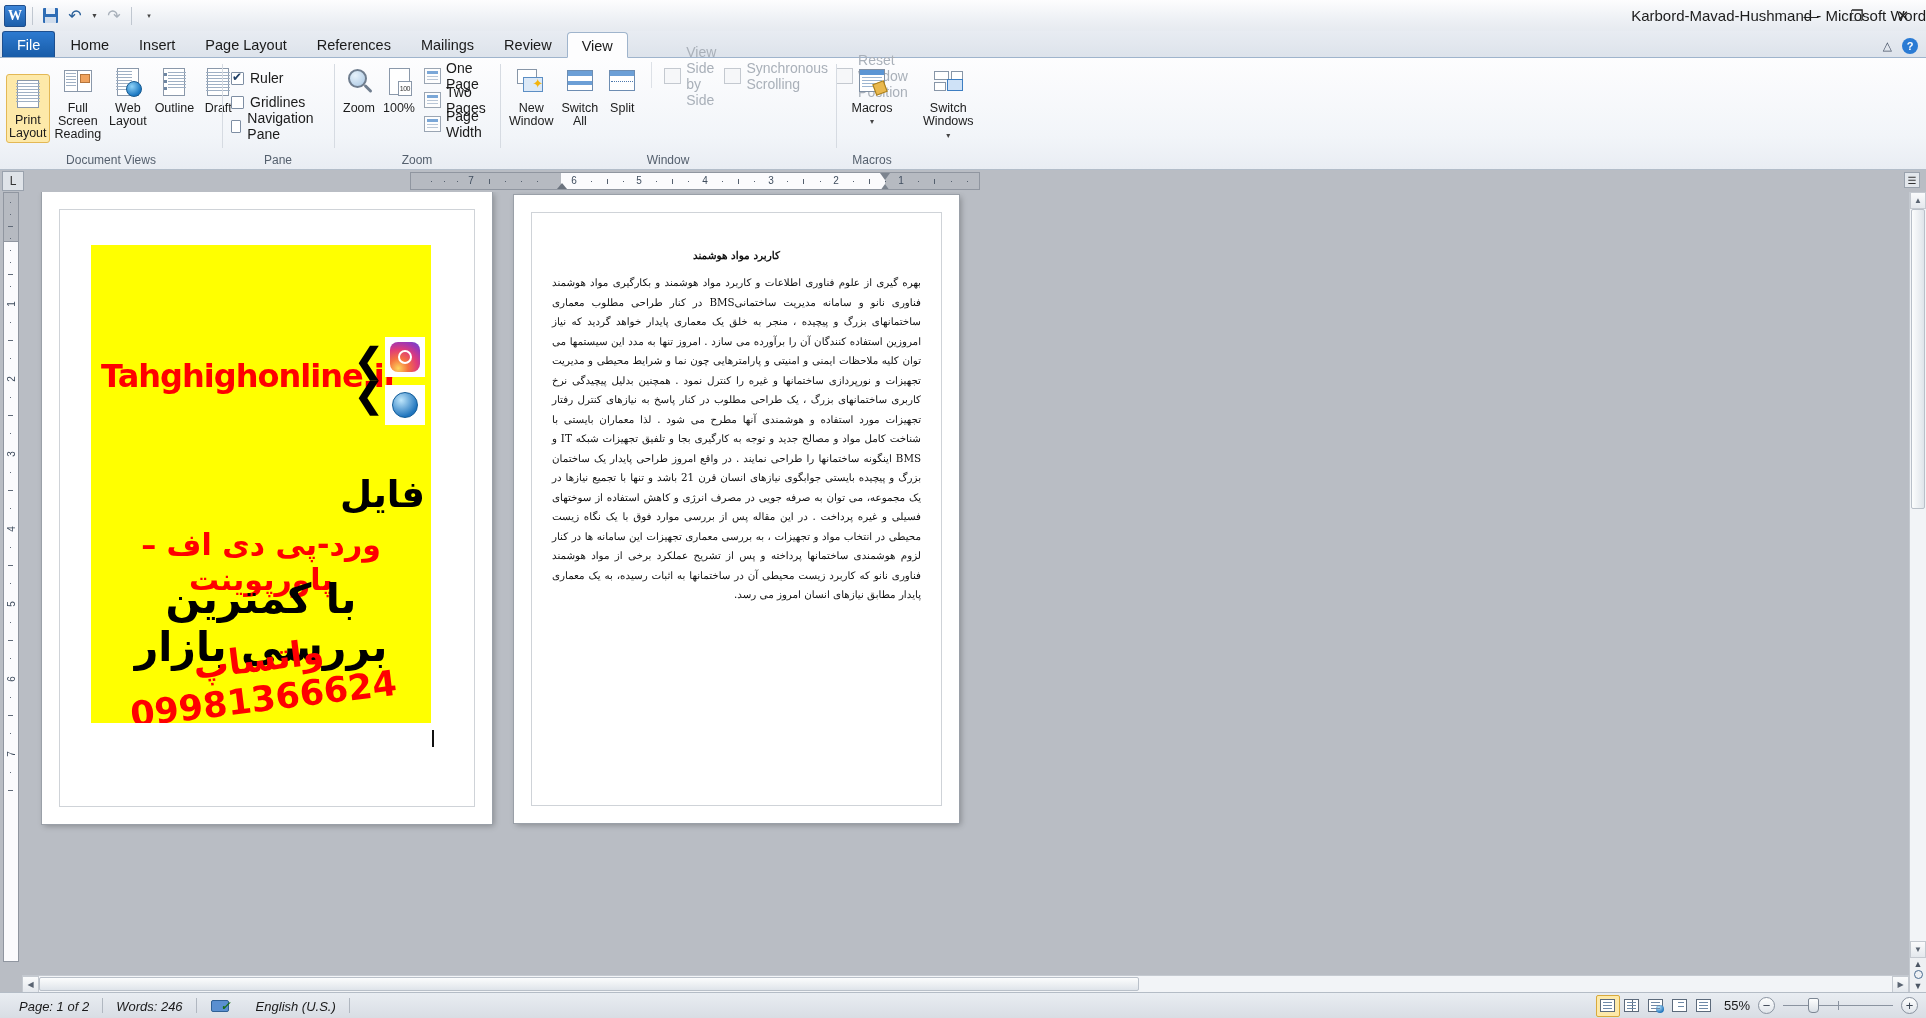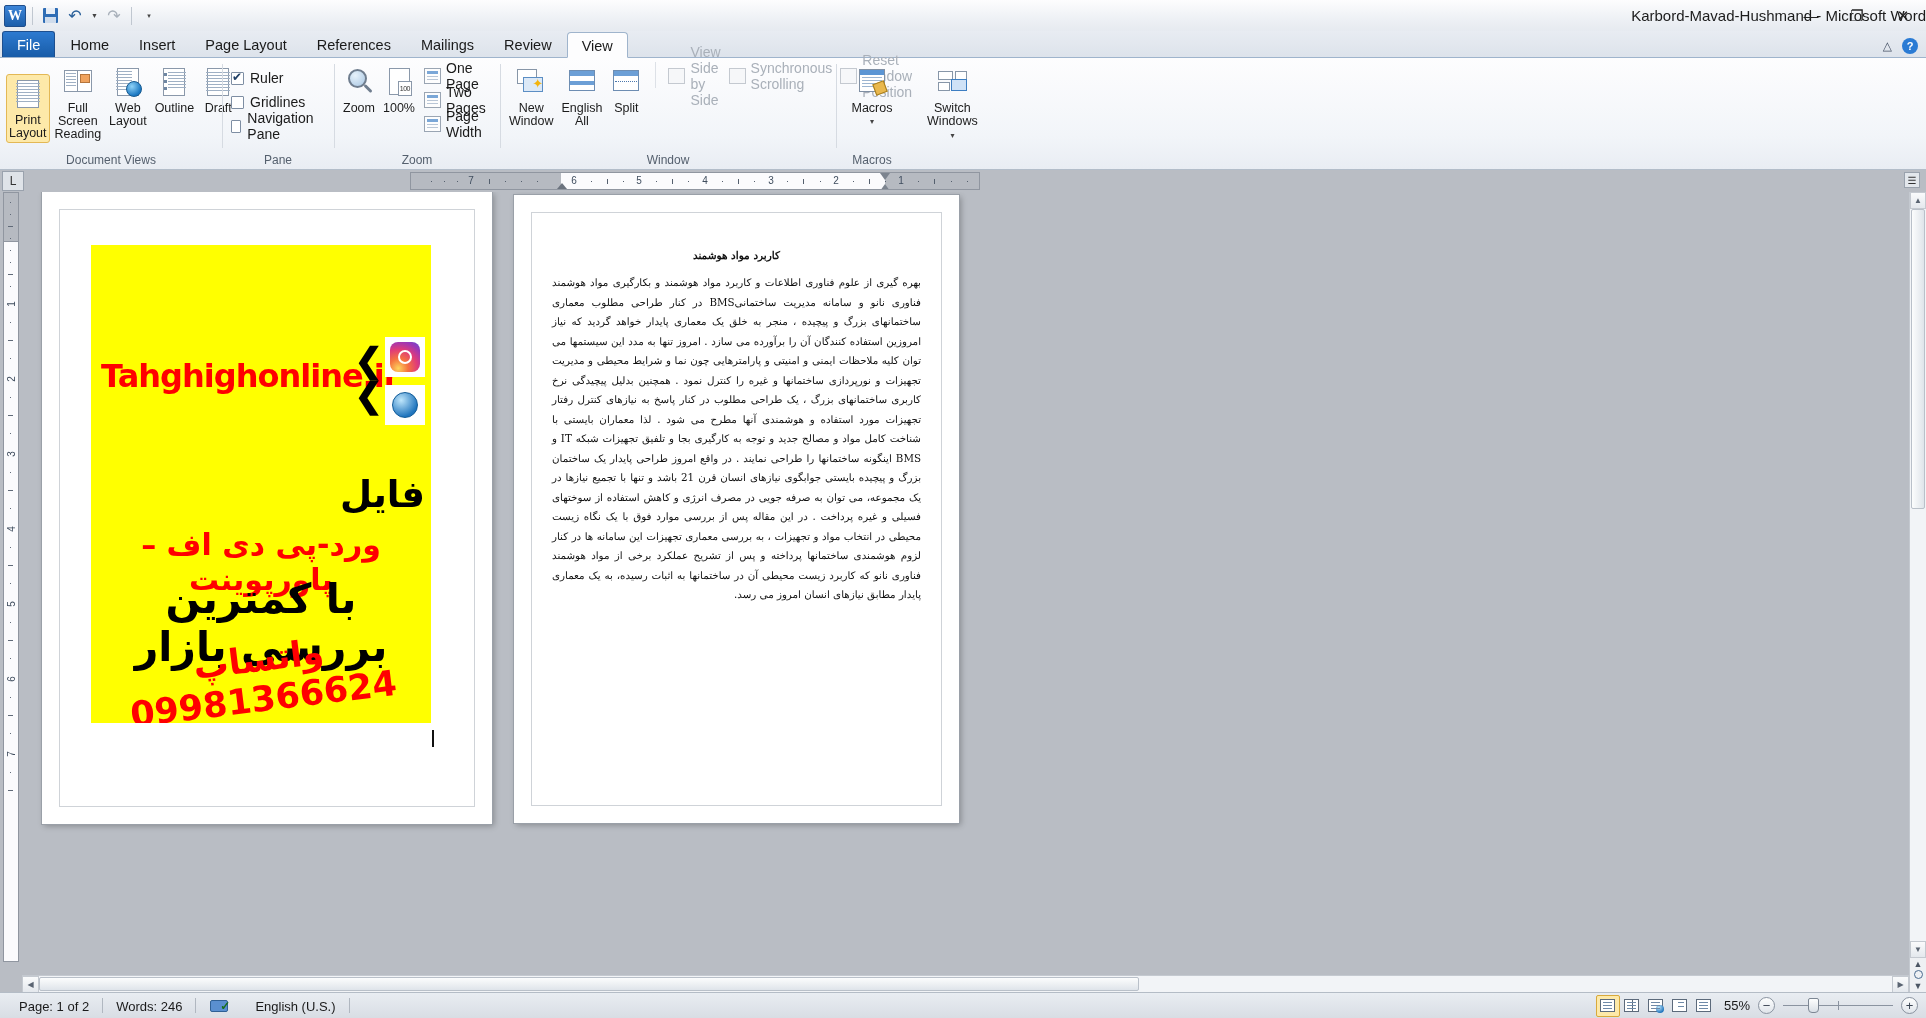--- a/index.html
+++ b/index.html
@@ -249,21 +249,21 @@
   .hs-track { flex:1; position:relative; background:#f2f4f7;}
   .hs-thumb { position:absolute; top:1px; bottom:1px; left:0; width:1100px;
      background:linear-gradient(#fcfdfd,#dfe4ea); border:1px solid #b9c0c9; border-radius:2px; cursor:pointer;}
 
   
   .statusbar {
     flex:0 0 26px; height:26px; display:flex; align-items:center;
     background: linear-gradient(#e9edf2,#d8dde4); border-top:1px solid #b4bcc6;
     font-size:13px; color:#1a1a1a; padding:0 6px; gap:0;
   }
-  .st-item { padding:0 12px; cursor:pointer; height:20px; line-height:20px; border:1px solid transparent;}
+  .st-item { padding:0 12px; cursor:pointer; height:20px; line-height:20px; border:1px solid transparent;font-style:italic;}
   .st-sep { width:1px; height:15px; background:#b0b7c0; }
   .spell { width:20px;height:16px; position:relative;}
   .spell .bk { position:absolute; inset:2px 1px 2px 1px; background:#5a8fd0; border:1px solid #2f6095; border-radius:2px;}
   .spell .ck { position:absolute; right:-1px; bottom:-2px; color:#1a6e1a; font-size:12px; font-weight:bold;}
   .status-right { margin-left:auto; display:flex; align-items:center; gap:0; padding-right:2px;}
   .vbtn { width:24px;height:22px; display:flex;align-items:center;justify-content:center; cursor:pointer;
      border:1px solid transparent; border-radius:2px;}
   .vbtn.sel { background:#fde9a9; border-color:#d8a93b; }
   .vb-ic { width:15px;height:13px;border:1px solid #5c6a7b; background:#fff; position:relative;}
   .vb-ic::after{ content:""; position:absolute; left:2px; right:2px; top:2px; bottom:2px;
@@ -454,21 +454,21 @@
           </span>
           <span class="lbl">New Window</span>
         </div>
         <div class="bigbtn" style="width:52px">
           <span class="bi">
             <span class="arricon">
                 <span class="t"></span>
                 <span class="m"></span>
               </span>
           </span>
-          <span class="lbl">English All</span>
+          <span class="lbl">Switch All</span>
         </div>
         <div class="bigbtn" style="width:42px">
           <span class="bi">
             <span class="spliticon">
                 <span class="t"></span>
                 <span class="d"></span>
               </span>
           </span>
           <span class="lbl">Split</span>
         </div>

